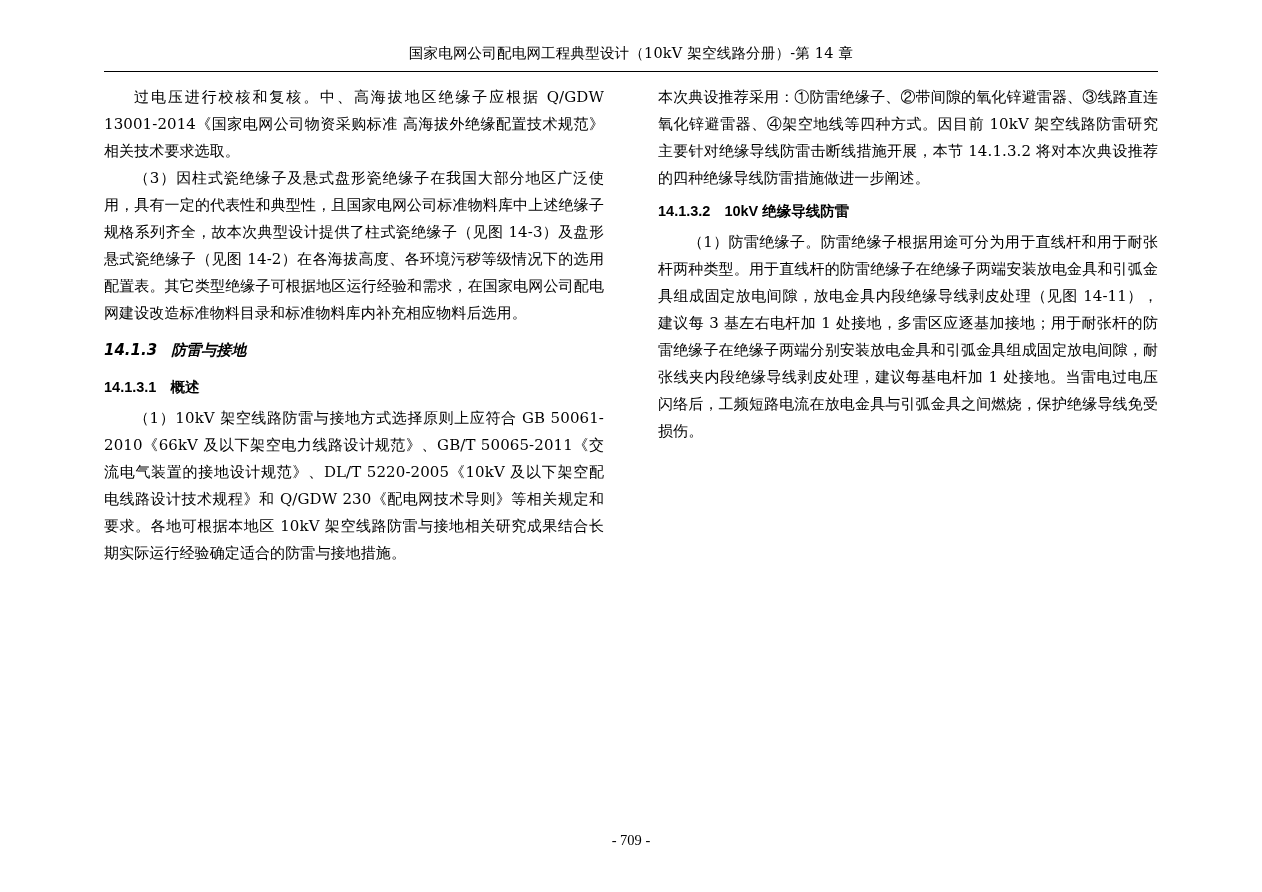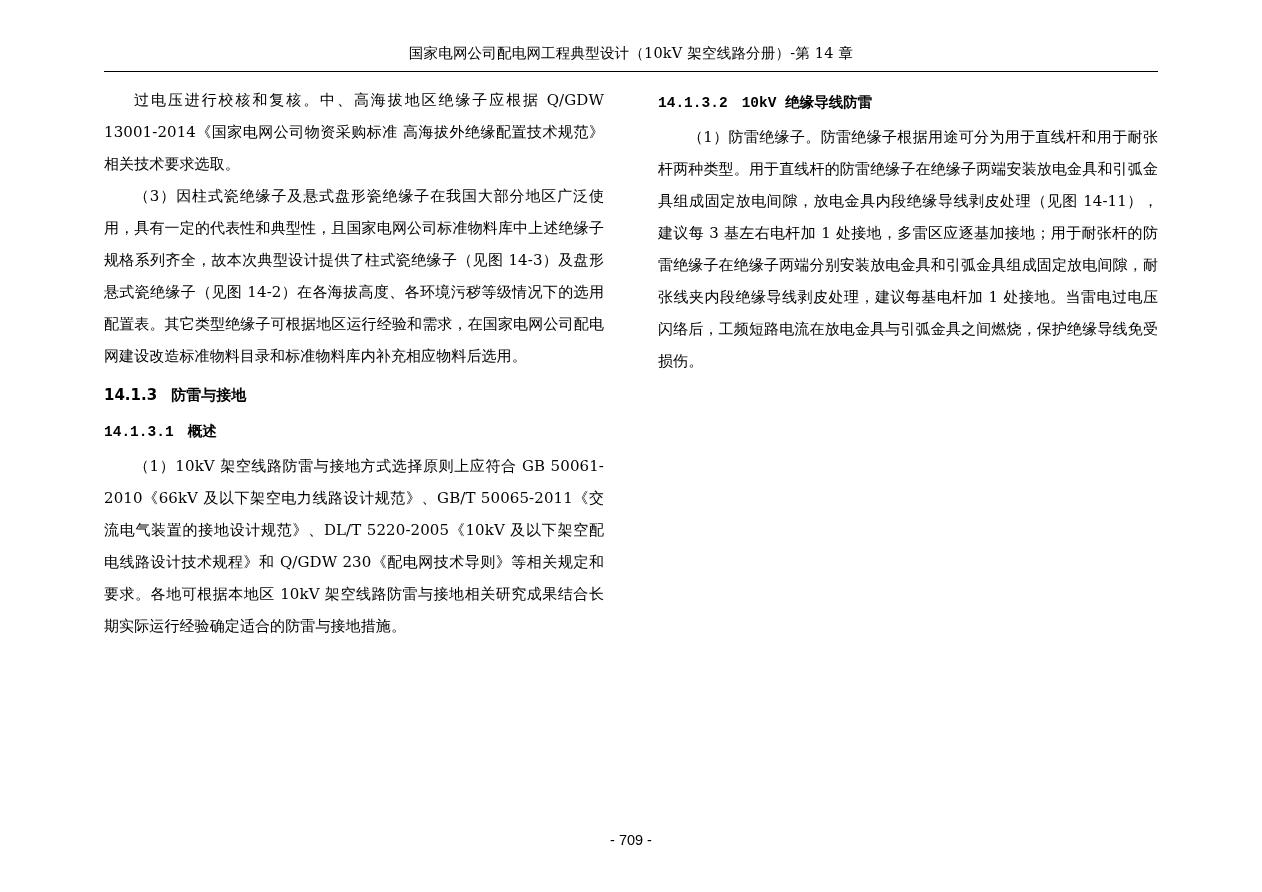--- a/index.html
+++ b/index.html
@@ -41,56 +41,57 @@
     width: 1054px;
     display: flex;
     gap: 54px;
   }
   .col {
     width: 500px;
   }
   p {
     margin: 0;
     font-size: 15px;
-    line-height: 32px;
+    line-height: 27px;
     text-align: justify;
     text-justify: inter-ideograph;
     letter-spacing: 0.1px;
   }
   p.indent {
     text-indent: 2em;
   }
   h3.section {
     margin: 6px 0 0 0;
     font-size: 15px;
     line-height: 35px;
     font-weight: bold;
     font-family: "DejaVu Sans", "Liberation Sans", sans-serif;
+    font-style: italic;
   }
   h4.subsection {
     margin: 2px 0 0 0;
     font-size: 14.5px;
     line-height: 35px;
     font-weight: bold;
-    font-family: Liberation Mono, monospace;
+    font-family: Liberation Sans, sans-serif;
   }
   h4.subsection .num {
     margin-right: 14px;
   }
   h3.section .num {
     margin-right: 14px;
   }
   .footer {
     position: absolute;
     top: 832px;
     left: 0;
     width: 1262px;
     text-align: center;
     font-size: 14.5px;
-    font-family: Liberation Sans, sans-serif;
+    font-family: Liberation Serif, serif;
   }
 </style>
 </head>
 <body>
 
 <div class="page">
 
   <div class="header">国家电网公司配电网工程典型设计（10kV 架空线路分册）-第 14 章</div>
   <div class="header-rule"></div>
 
@@ -102,20 +103,21 @@
       <h3 class="section">
         <span class="num">14.1.3</span><span>防雷与接地</span>
       </h3>
       <h4 class="subsection">
         <span class="num">14.1.3.1</span><span>概述</span>
       </h4>
       <p class="indent">（1）10kV 架空线路防雷与接地方式选择原则上应符合 GB 50061-2010《66kV 及以下架空电力线路设计规范》、GB/T 50065-2011《交流电气装置的接地设计规范》、DL/T 5220-2005《10kV 及以下架空配电线路设计技术规程》和 Q/GDW 230《配电网技术导则》等相关规定和要求。各地可根据本地区 10kV 架空线路防雷与接地相关研究成果结合长期实际运行经验确定适合的防雷与接地措施。</p>
     </div>
 
     <div class="col">
+      <p>本次典设推荐采用：①防雷绝缘子、②带间隙的氧化锌避雷器、③线路直连氧化锌避雷器、④架空地线等四种方式。因目前 10kV 架空线路防雷研究主要针对绝缘导线防雷击断线措施开展，本节 14.1.3.2 将对本次典设推荐的四种绝缘导线防雷措施做进一步阐述。</p>
       <h4 class="subsection">
         <span class="num">14.1.3.2</span><span>10kV 绝缘导线防雷</span>
       </h4>
       <p class="indent">（1）防雷绝缘子。防雷绝缘子根据用途可分为用于直线杆和用于耐张杆两种类型。用于直线杆的防雷绝缘子在绝缘子两端安装放电金具和引弧金具组成固定放电间隙，放电金具内段绝缘导线剥皮处理（见图 14-11），建议每 3 基左右电杆加 1 处接地，多雷区应逐基加接地；用于耐张杆的防雷绝缘子在绝缘子两端分别安装放电金具和引弧金具组成固定放电间隙，耐张线夹内段绝缘导线剥皮处理，建议每基电杆加 1 处接地。当雷电过电压闪络后，工频短路电流在放电金具与引弧金具之间燃烧，保护绝缘导线免受损伤。</p>
     </div>
 
   </div>
 
   <div class="footer">- 709 -</div>
 

